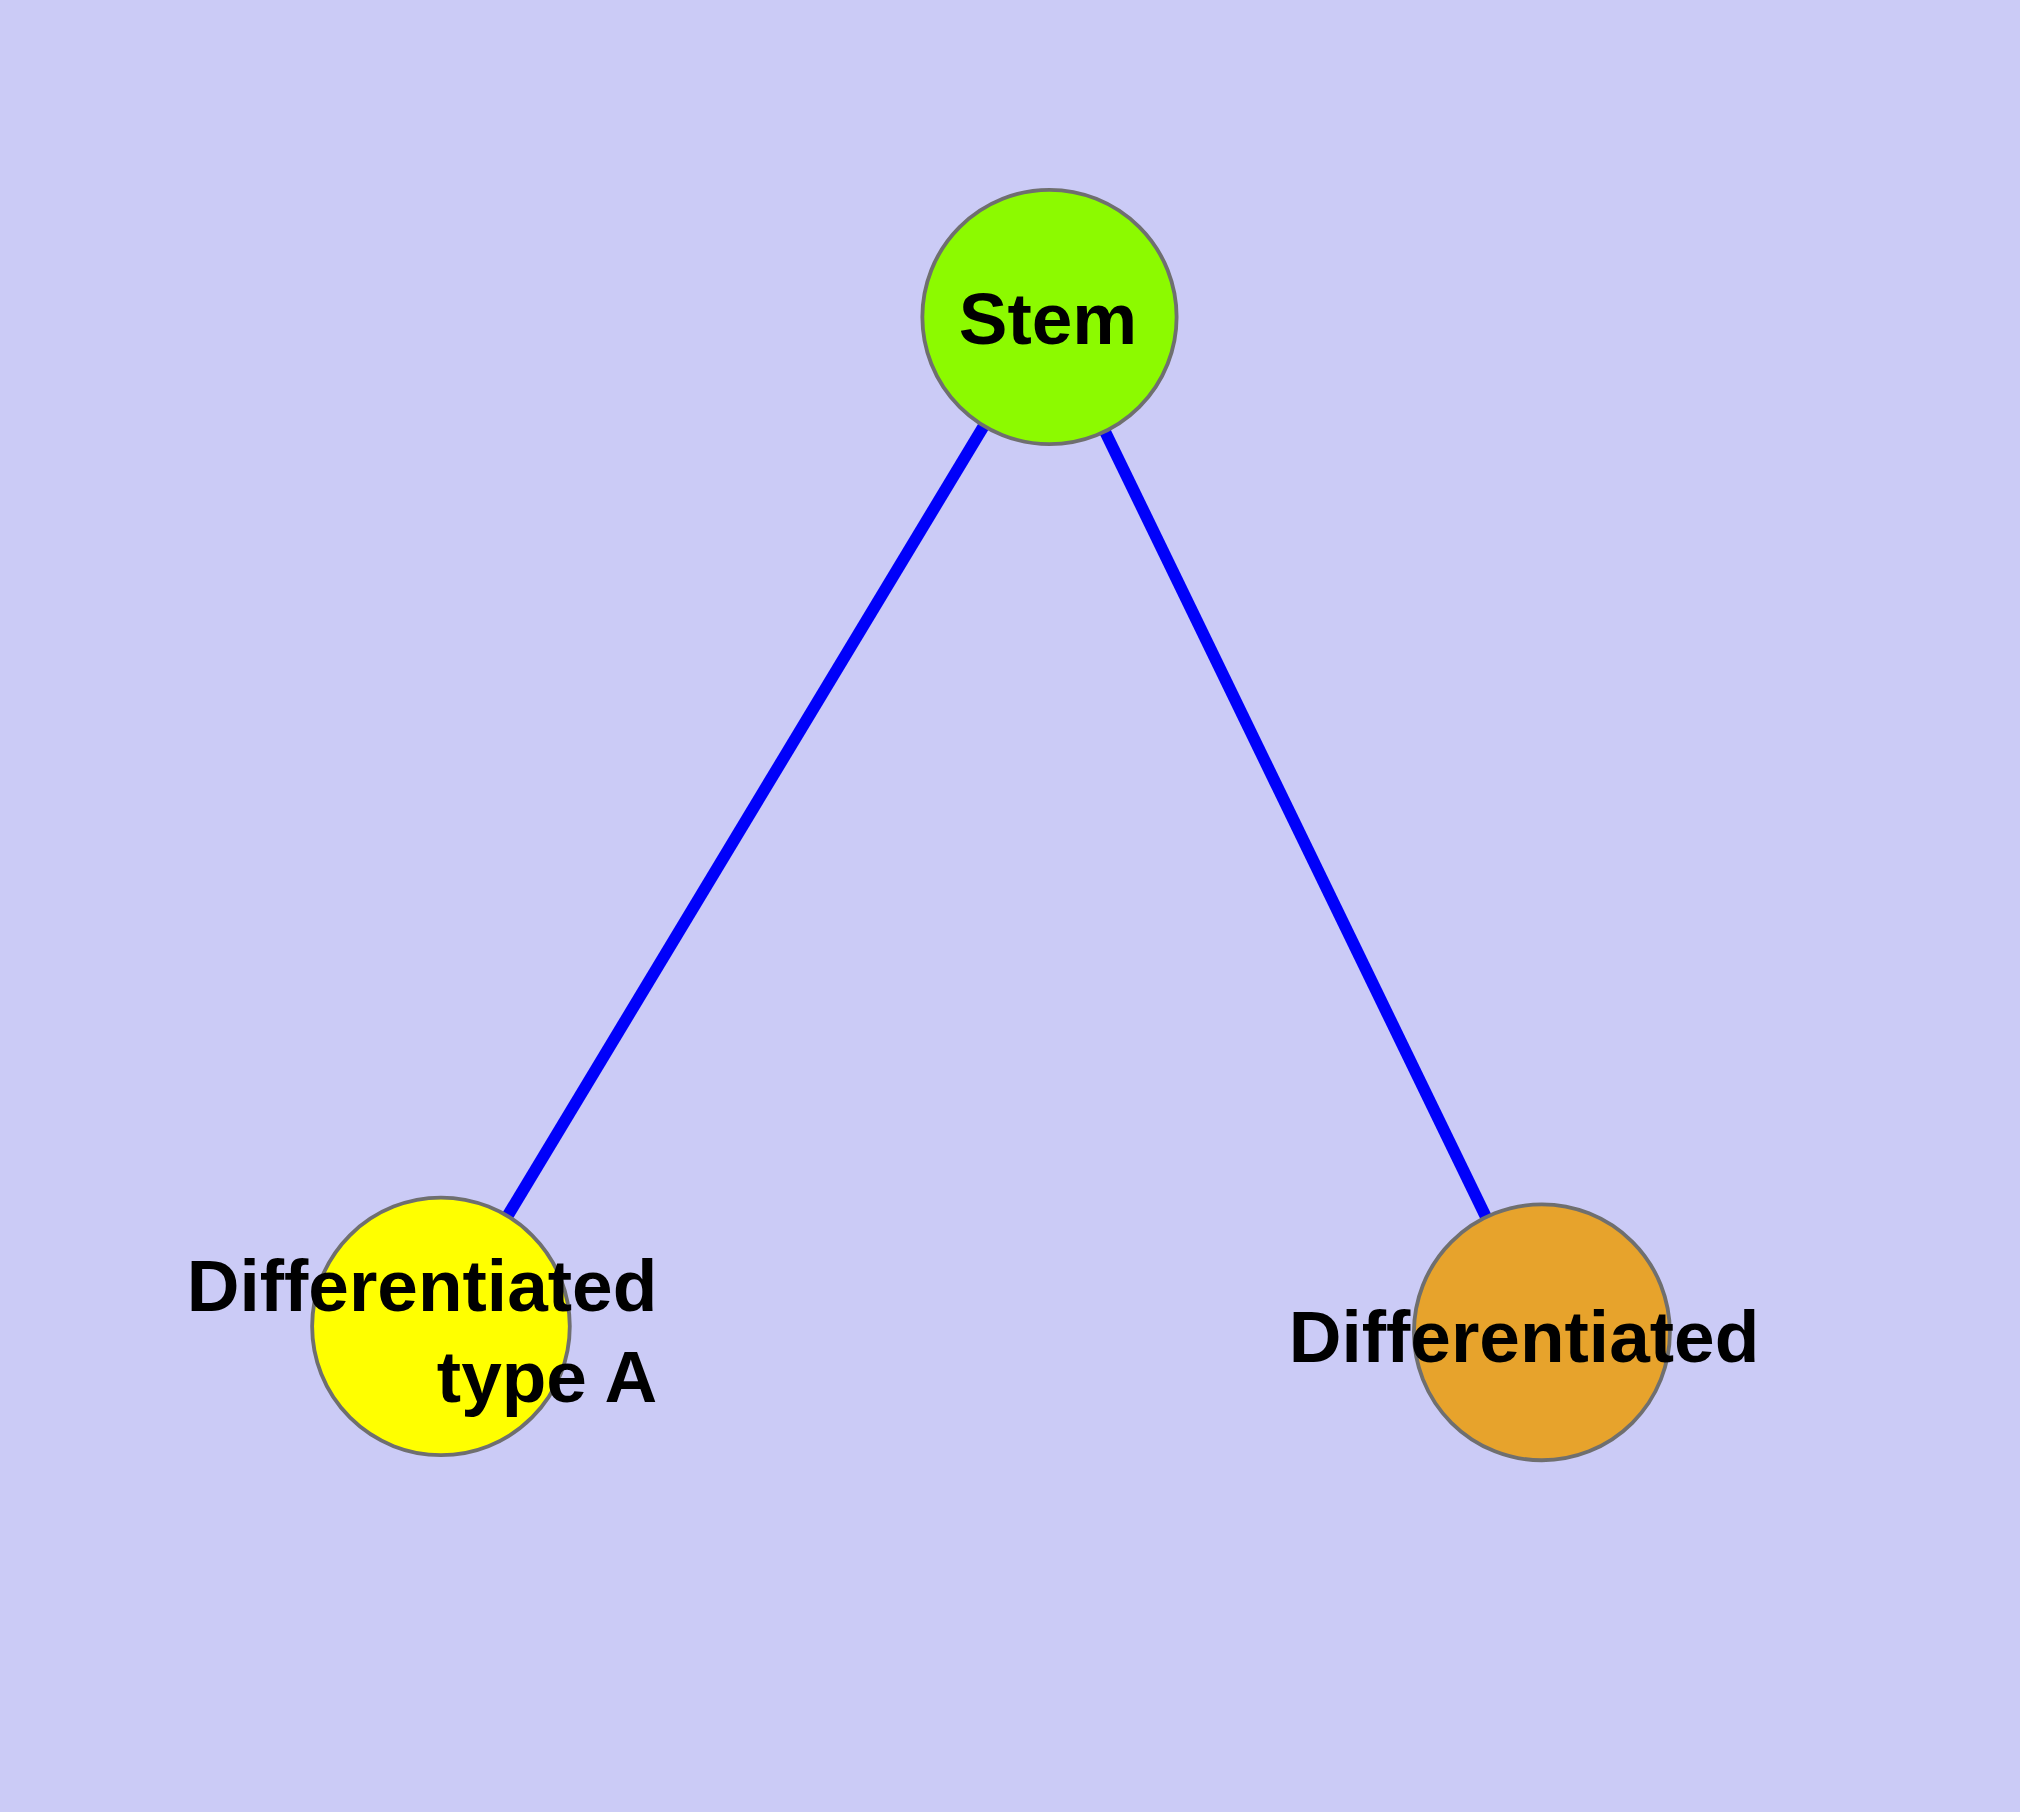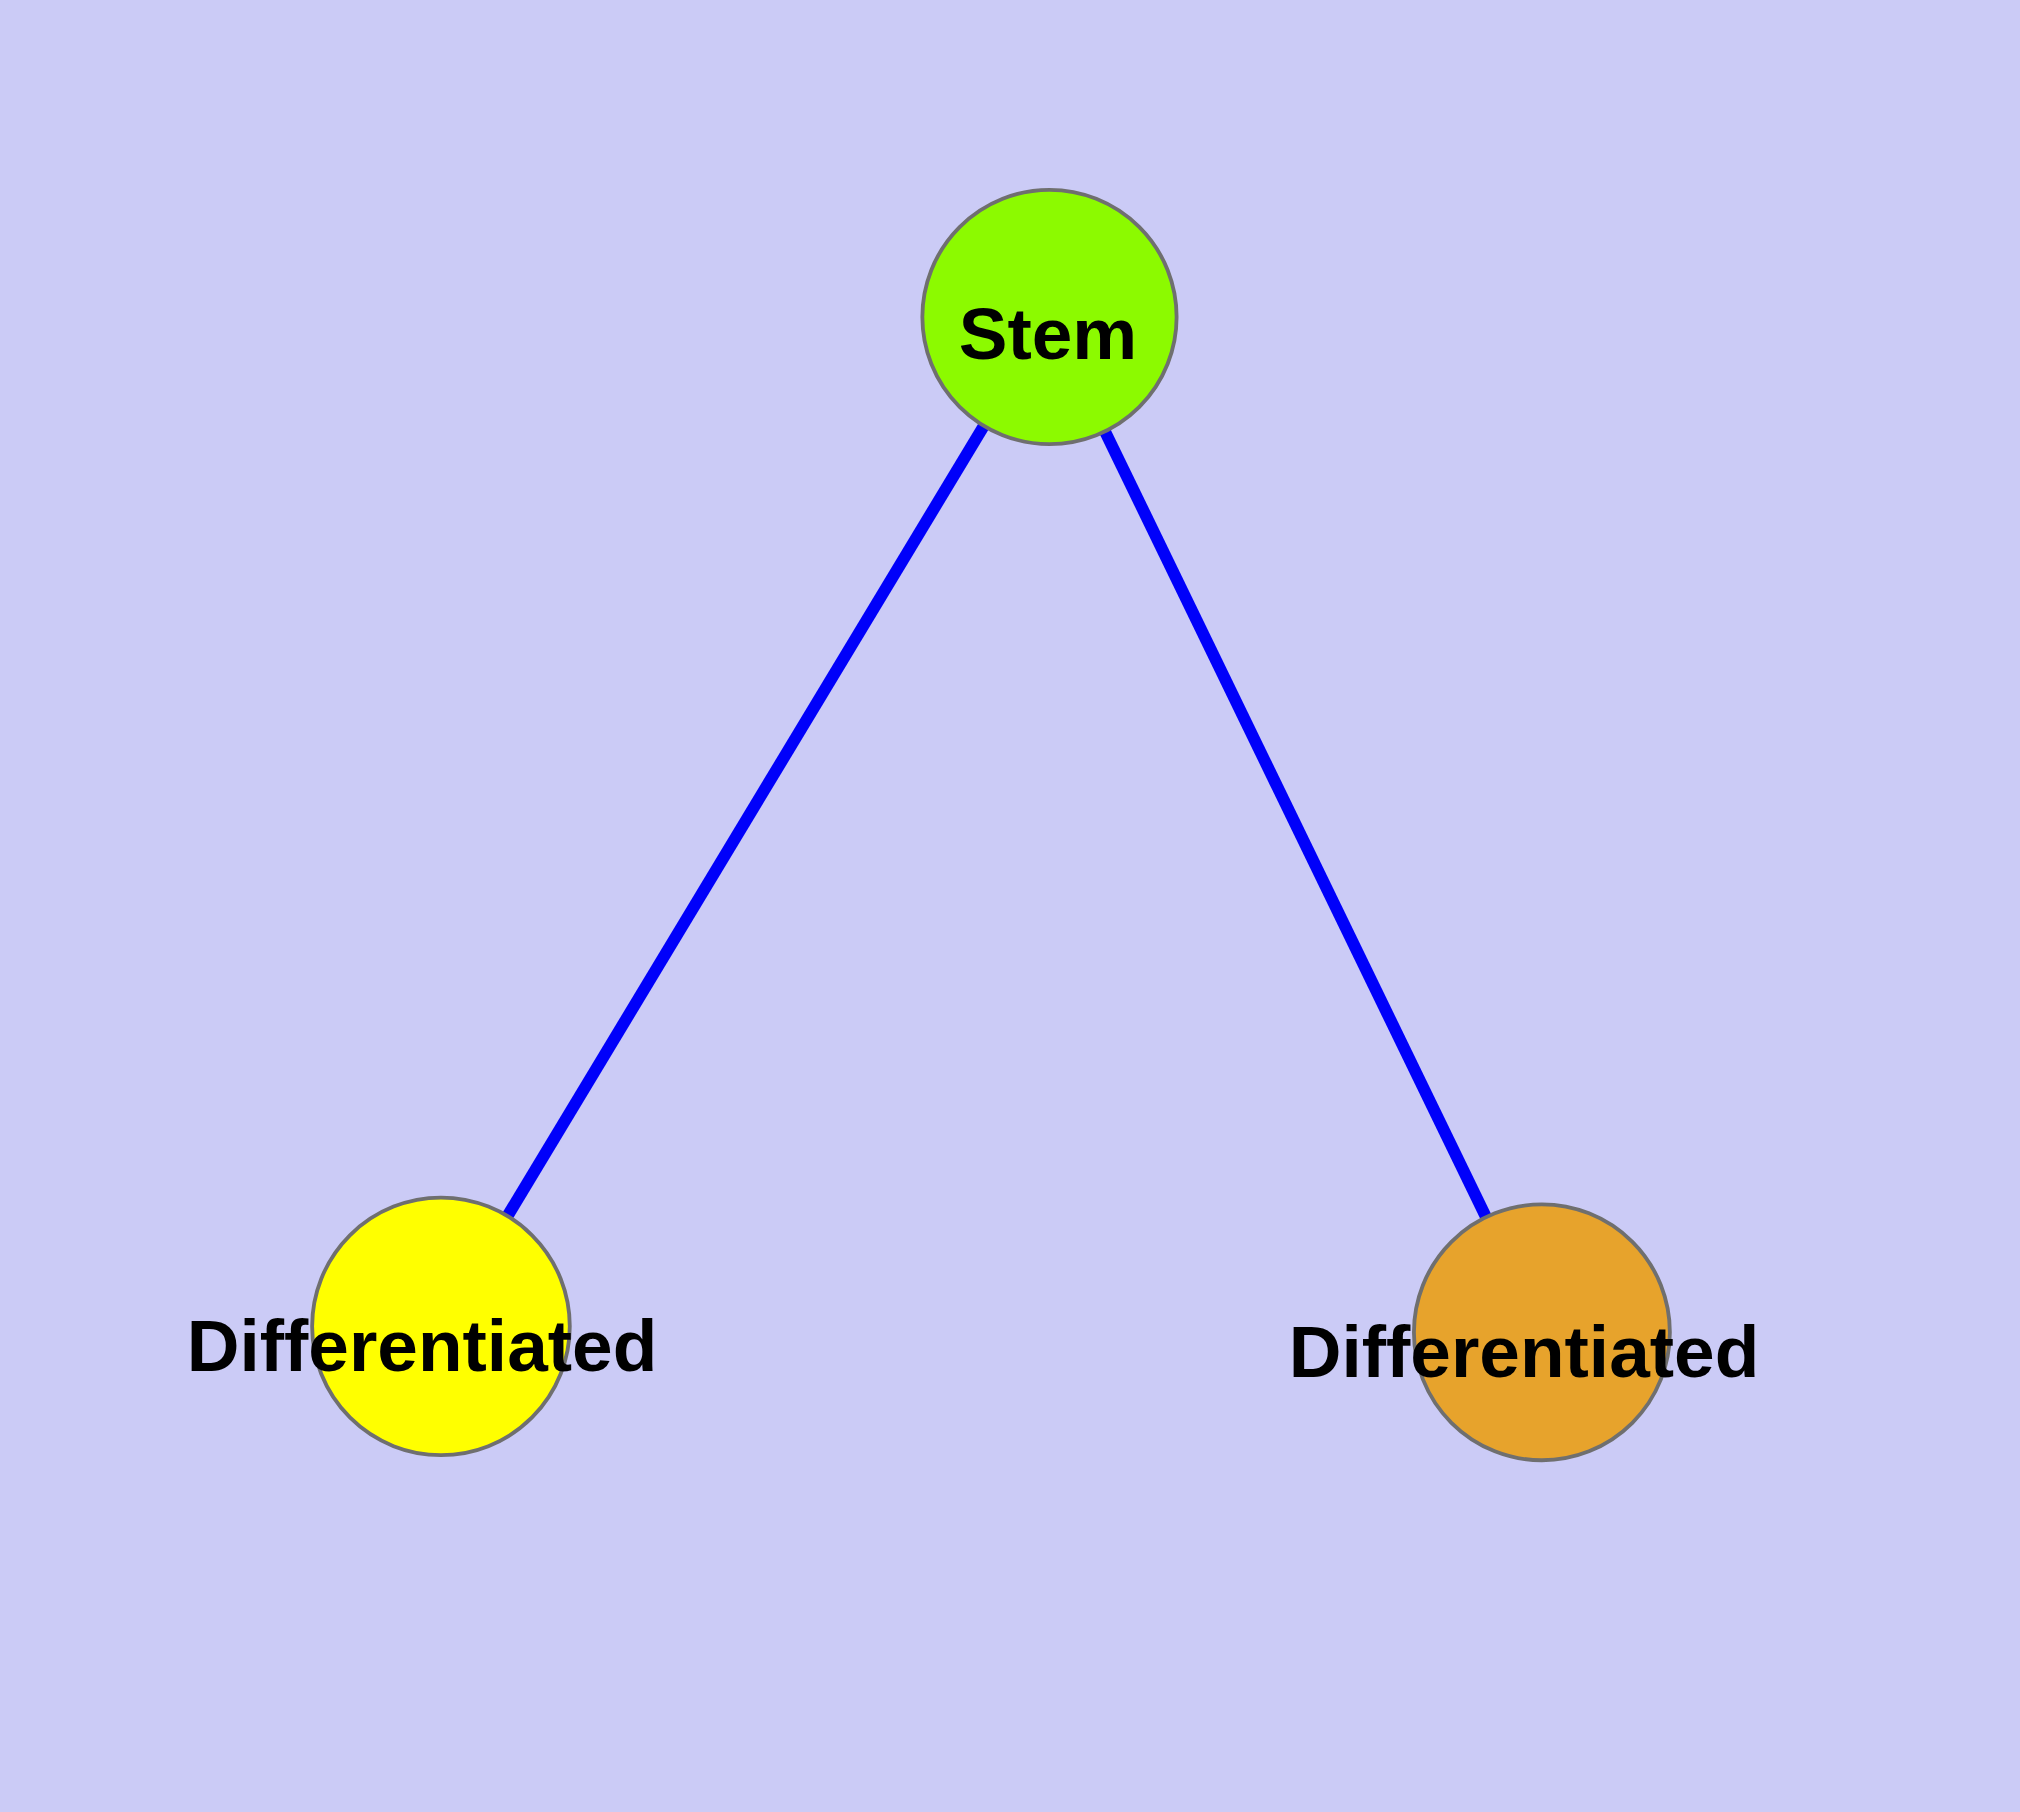--- a/index.html
+++ b/index.html
@@ -32,21 +32,20 @@
   }
   .node-label {
     position: absolute;
     transform: translate(-50%, -50%);
     text-align: right;
     font-weight: 700;
     font-size: 73px;
     line-height: 1.25;
     color: #000000;
     white-space: nowrap;
-    margin-top: 15px;
   }
   .label-line {
     display: block;
   }
 </style>
 </head>
 <body>
 
 <svg class="graph-svg" viewBox="0 0 2384 2138" xmlns="http://www.w3.org/2000/svg">
   <rect x="0" y="0" width="2384" height="2138" fill="#CBCBF6"></rect>
@@ -61,18 +60,19 @@
 
   <circle cx="1819" cy="1572" r="151" class="node-circle" fill="#E7A32C"></circle>
 </svg>
 
 <div class="node-label" style="left: 1048px; top: 319px;">
   <span class="label-line">Stem</span>
 </div>
 
 <div class="node-label" style="left: 422px; top: 1331px;">
   <span class="label-line">Differentiated</span>
+  <span class="label-line">type A</span>
 </div>
 
 <div class="node-label" style="left: 1524px; top: 1337px;">
   <span class="label-line">Differentiated</span>
 </div>
 
 
 </body></html>

